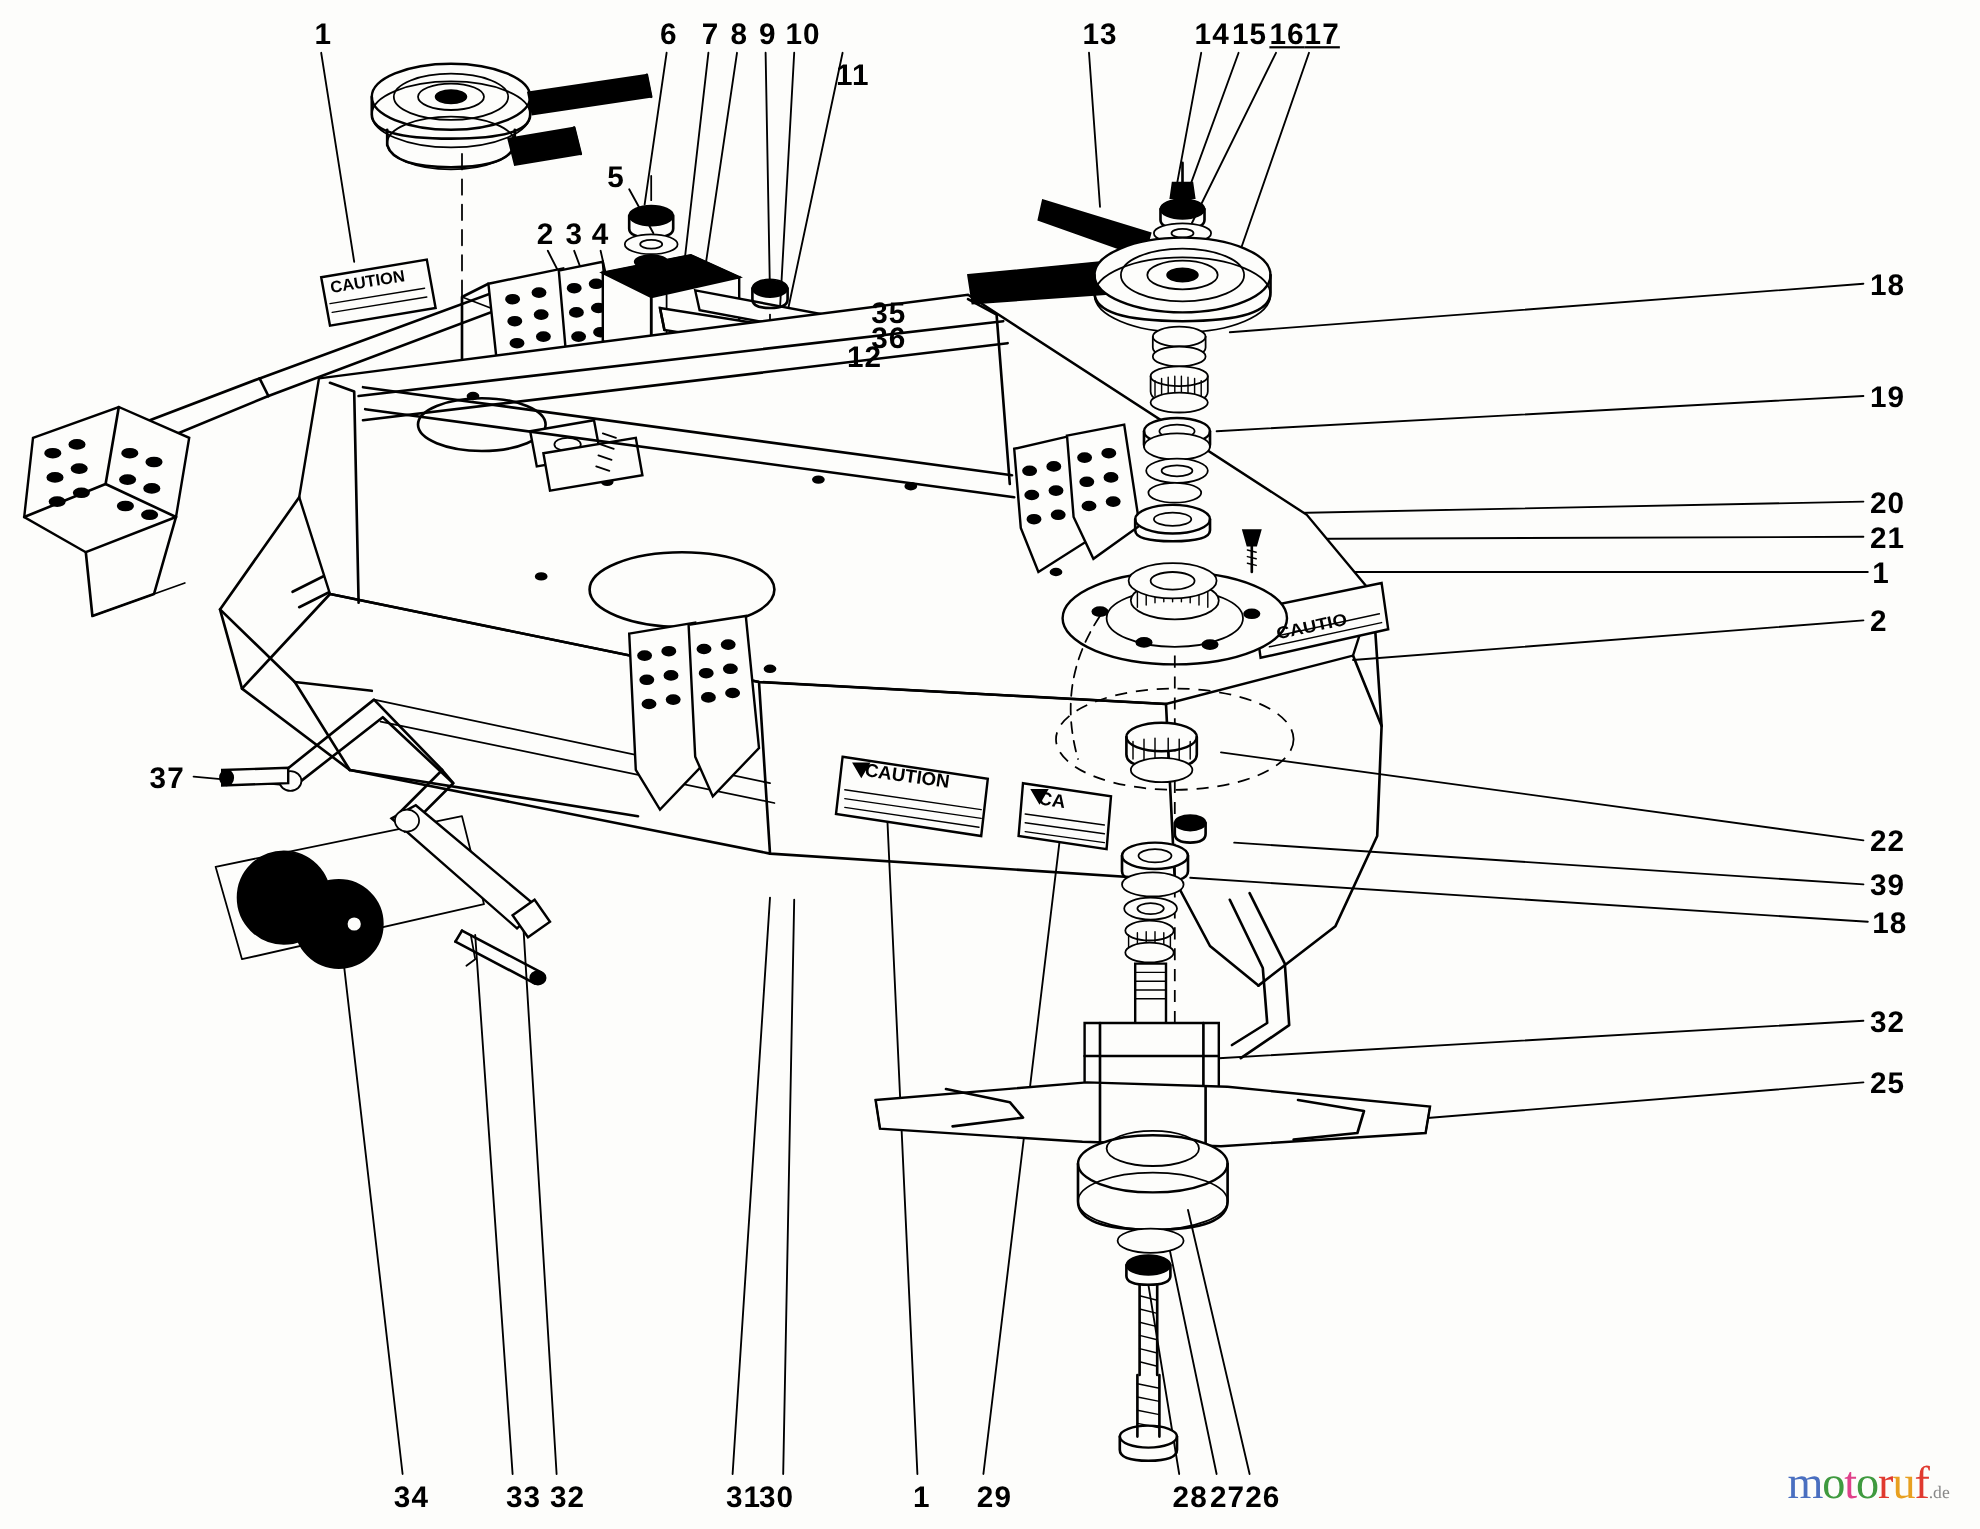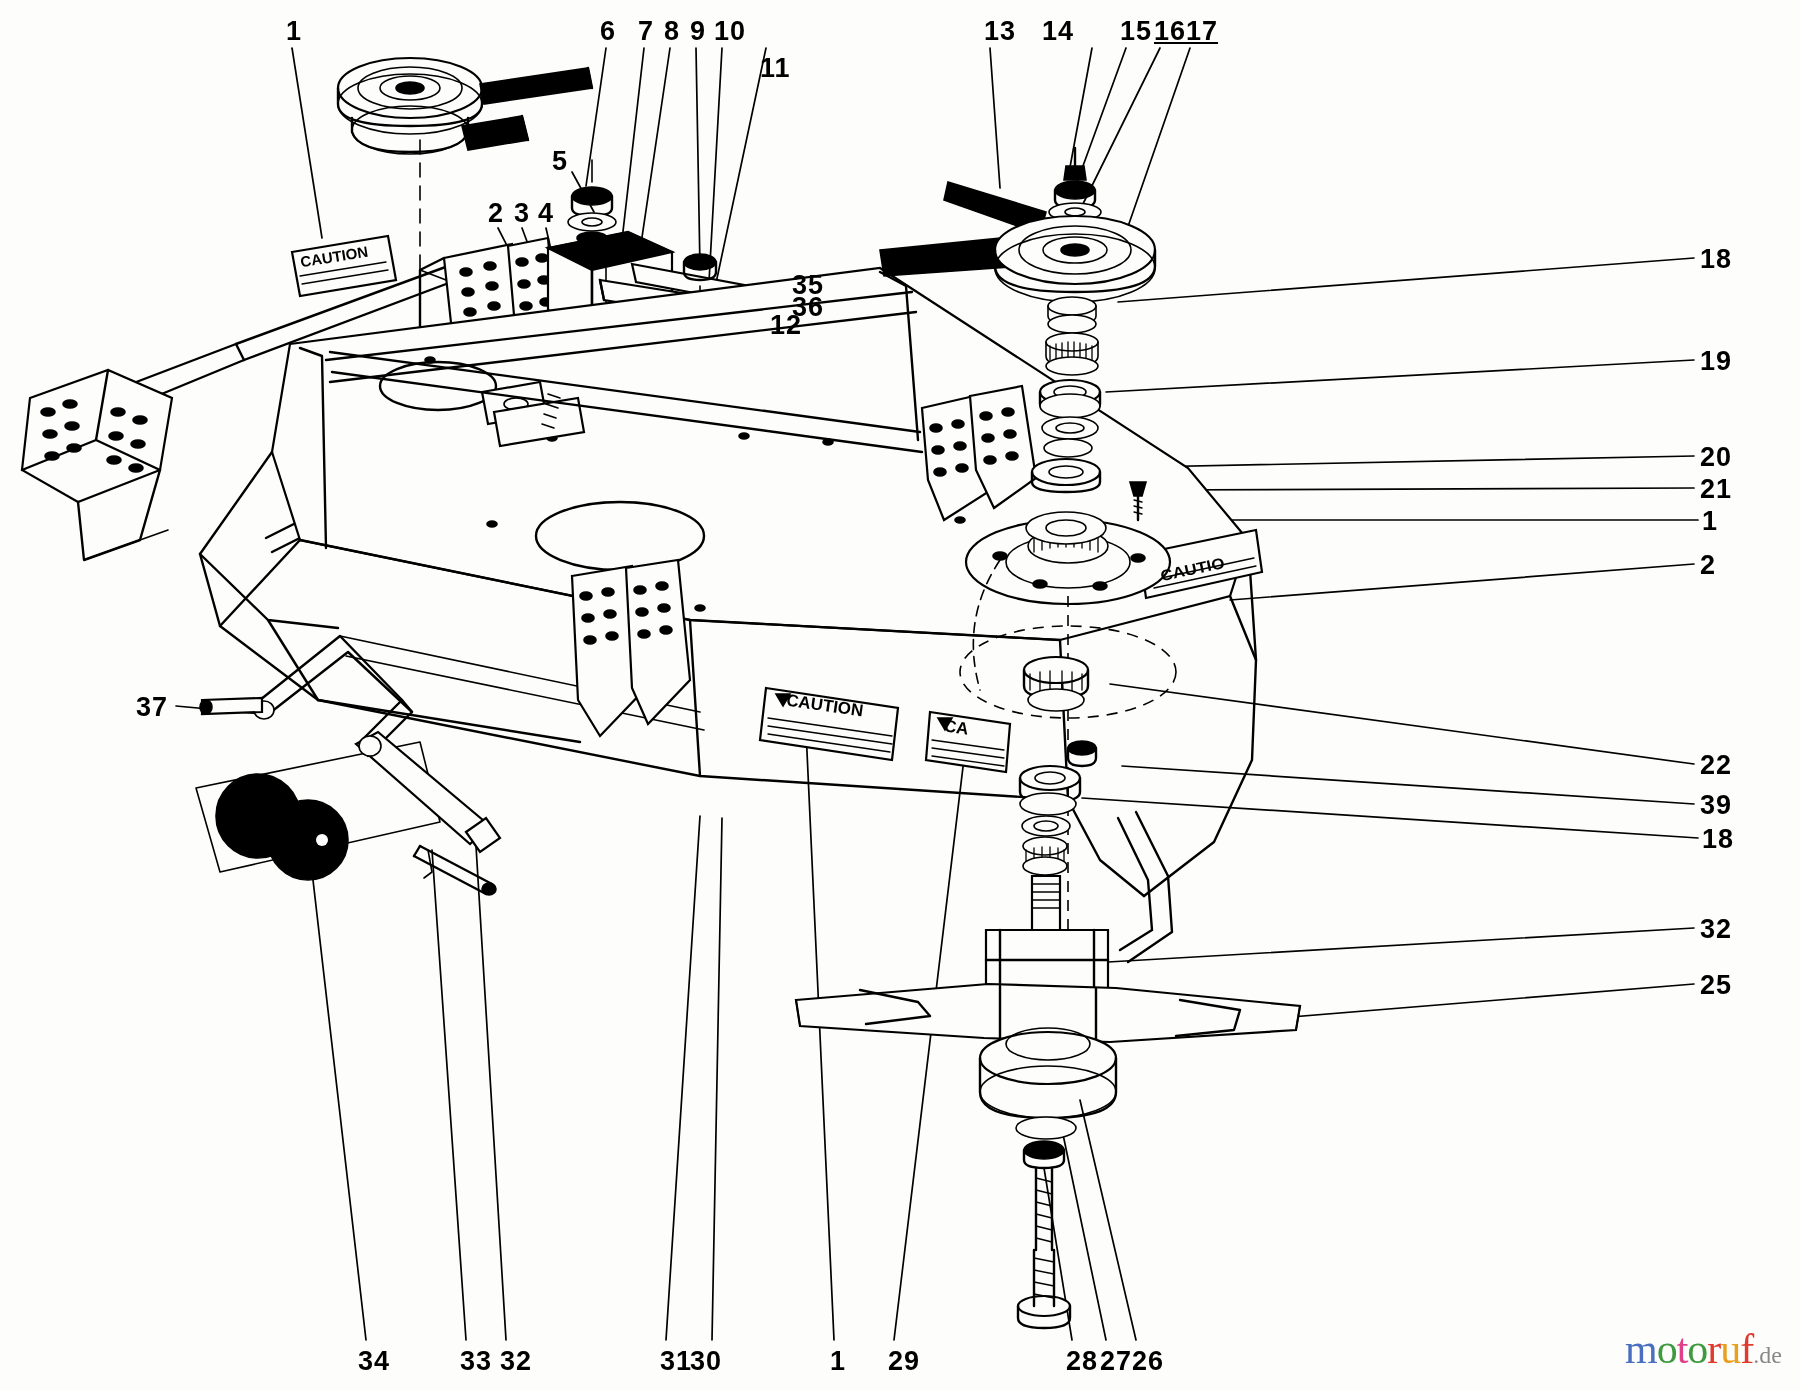--- a/index.html
+++ b/index.html
@@ -46,21 +46,21 @@
   }
   .watermark .m { color: #4a6fc0; }
   .watermark .o1 { color: #3f9a3f; }
   .watermark .t { color: #e0408a; }
   .watermark .o2 { color: #3f9a3f; }
   .watermark .r { color: #e03a2f; }
   .watermark .u { color: #e8a020; }
   .watermark .f { color: #e03a2f; }
   .watermark .de {
     color: #888;
-    font-size: 24px;
+    font-size: 16px;
     letter-spacing: 0;
   }
   .decal-text {
     position: absolute;
     font-family: "Liberation Sans", sans-serif;
     font-weight: bold;
     color: #000;
     white-space: nowrap;
     user-select: none;
   }
@@ -565,21 +565,21 @@
 
   <div id="callout-layer">
       <div class="callout" style="left: 286px; top: 18px;">1</div>
       <div class="callout" style="left: 600px; top: 18px;">6</div>
       <div class="callout" style="left: 638px; top: 18px;">7</div>
       <div class="callout" style="left: 664px; top: 18px;">8</div>
       <div class="callout" style="left: 690px; top: 18px;">9</div>
       <div class="callout" style="left: 714px; top: 18px;">10</div>
       <div class="callout" style="left: 760px; top: 18px; margin-top: 37px;">11</div>
       <div class="callout" style="left: 984px; top: 18px;">13</div>
-      <div class="callout" style="left: 1042px; top: 18px;">14</div>
+      <div class="callout" style="left: 1086px; top: 18px;">14</div>
       <div class="callout" style="left: 1120px; top: 18px;">15</div>
       <div class="callout" style="left: 1154px; top: 18px; text-decoration: underline;">16</div>
       <div class="callout" style="left: 1186px; top: 18px; text-decoration: underline;">17</div>
       <div class="callout" style="left: 552px; top: 148px;">5</div>
       <div class="callout" style="left: 488px; top: 200px;">2</div>
       <div class="callout" style="left: 514px; top: 200px;">3</div>
       <div class="callout" style="left: 538px; top: 200px;">4</div>
       <div class="callout" style="left: 792px; top: 272px;">35</div>
       <div class="callout" style="left: 792px; top: 294px;">36</div>
       <div class="callout" style="left: 770px; top: 312px;">12</div>

